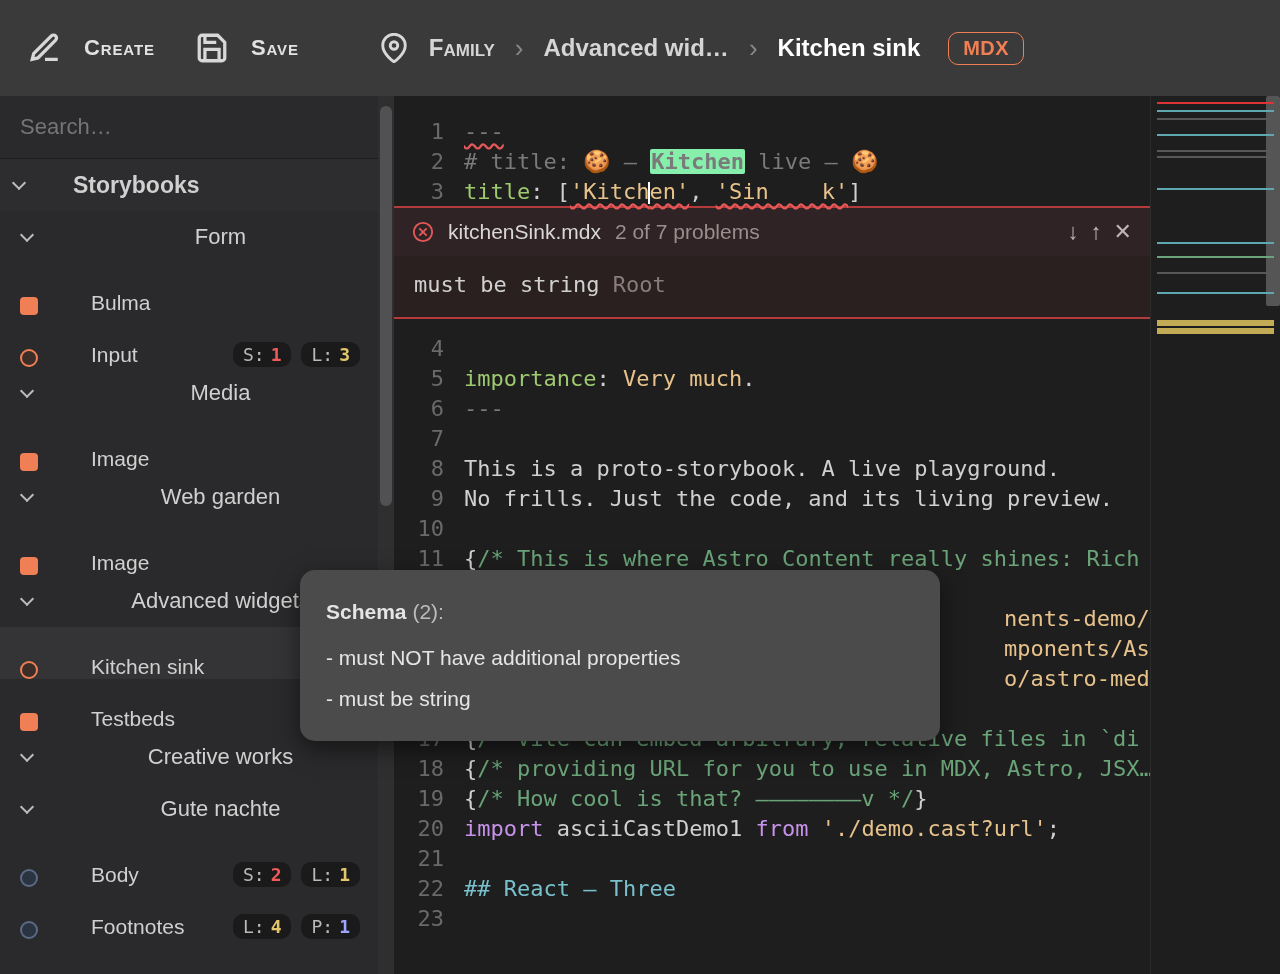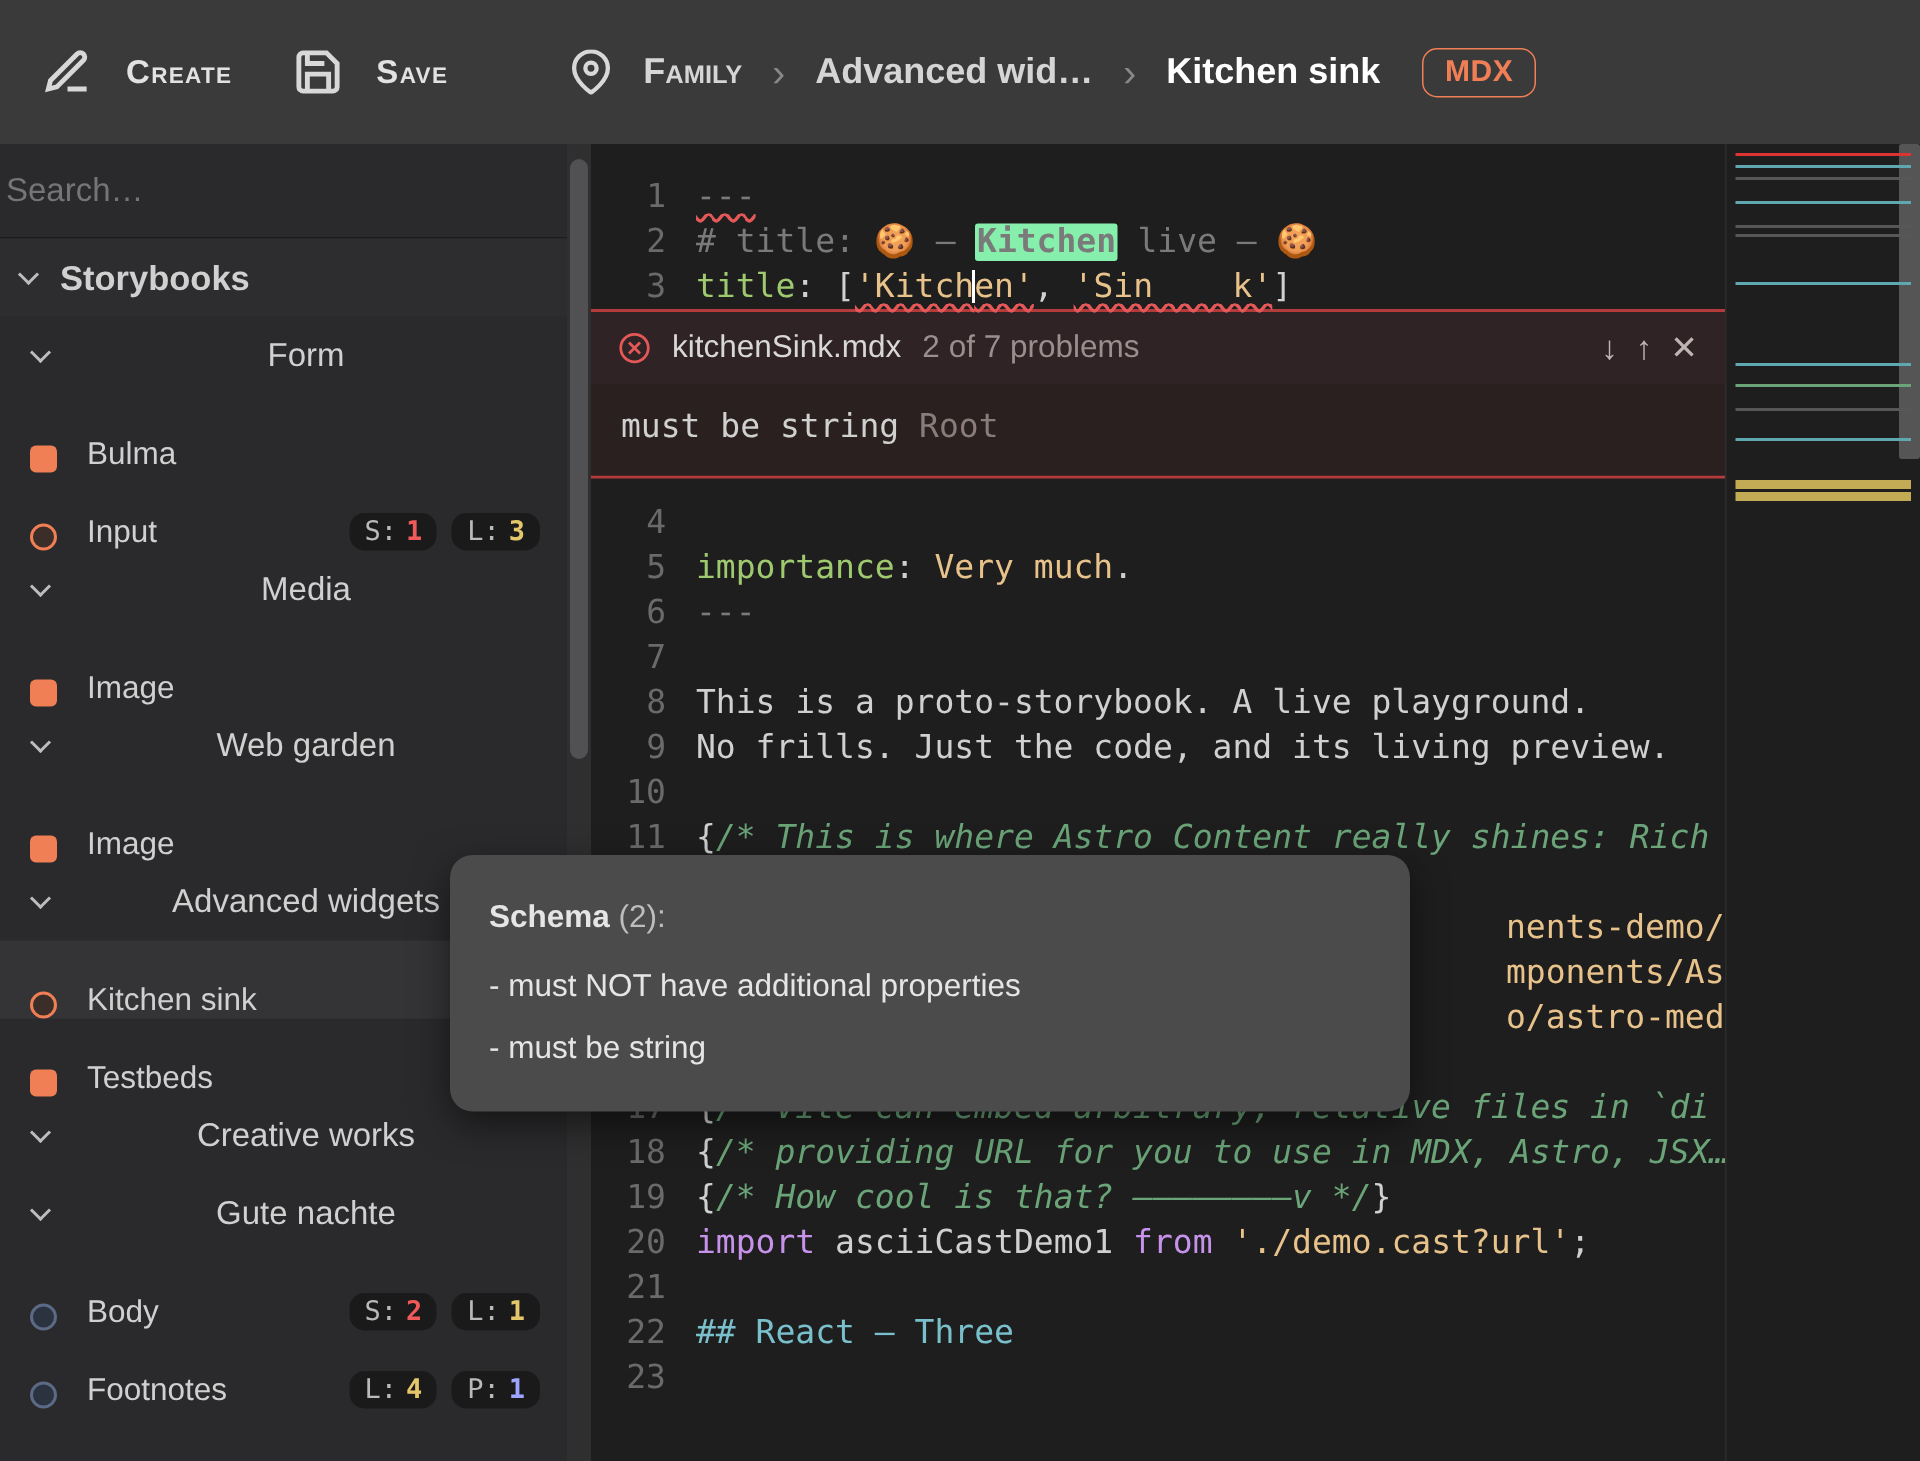--- a/index.html
+++ b/index.html
@@ -33,42 +33,42 @@
   
   .body-row { display: flex; height: calc(974px - 96px); }
   .sidebar { width: 378px; background: #2a2a2c; display: flex; flex-direction: column; }
   .scroll-gutter { width: 16px; background: #2f2f30; position: relative; }
   .scroll-thumb { position: absolute; left: 2px; right: 2px; top: 10px; height: 400px; background: #515154; border-radius: 6px; }
   .editor { flex: 1; background: #1e1e1e; position: relative; overflow: hidden; }
   .minimap { width: 130px; background: #1e1e1e; border-left: 1px solid #2c2c2c; position: relative; }
 
   
   .search-box {
-    padding: 18px 4px; font-size: 22px; color: #eab308; background: #2a2a2c;
+    padding: 18px 20px; font-size: 22px; color: #eab308; background: #2a2a2c;
     border: none; outline: none; width: 100%;
   }
   .hr { height: 1px; background: #1c1c1d; }
   .side-row {
     display: flex; align-items: center; height: 52px; padding: 0 18px 0 14px;
     font-size: 22px; cursor: pointer;
   }
   .side-row.l1 { background: #2d2d2f; font-weight: 600; font-size: 23px; }
   .side-row.l2 { padding-left: 22px; font-size: 22px; text-align: center; }
   .side-row.l3 { padding-left: 20px; font-size: 21px; align-items: flex-end; }
   .side-row.l3.selected { background: #343436; }
   .chevron {
     display: inline-block; width: 10px; height: 10px; border-right: 2px solid #bdbdbd;
     border-bottom: 2px solid #bdbdbd; transform: rotate(45deg); margin-right: 16px;
     margin-top: -4px;
   }
   .bullet { width: 18px; height: 18px; border-radius: 4px; margin-right: 20px; flex: none; }
   .bullet.solid { background: #f07f55; }
   .bullet.outline { border: 2.3px solid #f07f55; border-radius: 50%; background: #3b2e29; }
   .bullet.dim { border: 2.3px solid #5b6a85; border-radius: 50%; background: #2c3340; }
-  .row-label { flex: 1; white-space: nowrap; overflow: hidden; text-overflow: ellipsis; }
+  .row-label { flex: 1; white-space: nowrap; overflow: hidden; text-overflow: ellipsis; margin-left: 33px; }
   .row-meta { display: flex; gap: 10px; font-size: 18px; font-family: ui-monospace, "SF Mono", monospace; }
   .pill {
     background: #1a1a1b; border-radius: 10px; padding: 2px 10px; display: flex; gap: 6px;
     align-items: center;
   }
   .k-letter { color: #bababa; }
   .v-red { color: #f05a5a; font-weight: 600; }
   .v-yel { color: #e5c76b; font-weight: 600; }
   .v-lil { color: #9da5ff; font-weight: 600; }
 
@@ -76,21 +76,21 @@
   .code { position: absolute; inset: 0; }
   .line { display: flex; align-items: center; height: 30px; font-family: ui-monospace, "SF Mono", Menlo, monospace; font-size: 22px; }
   .gutter { width: 70px; text-align: right; padding-right: 20px; color: #6a6a6a; flex: none; }
   .code-txt { white-space: pre; color: #d0d0d0; }
   .c-comment { color: #7a7a7a; }
   .c-key { color: #79c0cc; }
   .c-prop { color: #9ec96f; }
   .c-str { color: #e8c28b; }
   .c-punc { color: #d0d0d0; }
   .c-purple { color: #c792ea; }
-  .c-green2 { color: #6aa478; font-style: italic; }
+  .c-green2 { color: #6aa478; }
   .c-hl { background: #86efac; border-radius: 2px; padding: 0 1px; font-weight: bold; }
   .c-redline { text-decoration-line: underline; text-decoration-style: wavy; text-decoration-color: #e55858; text-underline-offset: 4px; }
   .cursor { display:inline-block; width:2px; height:22px; background:#fff; vertical-align:middle; margin:0 -1px; }
 
   
   .problems {
     background: #2f2325; border-top: 2px solid #b43b3b; border-bottom: 2px solid #b43b3b;
   }
   .prob-head { display:flex; align-items:center; height: 48px; padding: 0 18px; gap: 14px; }
   .prob-x { width: 22px; height: 22px; }

